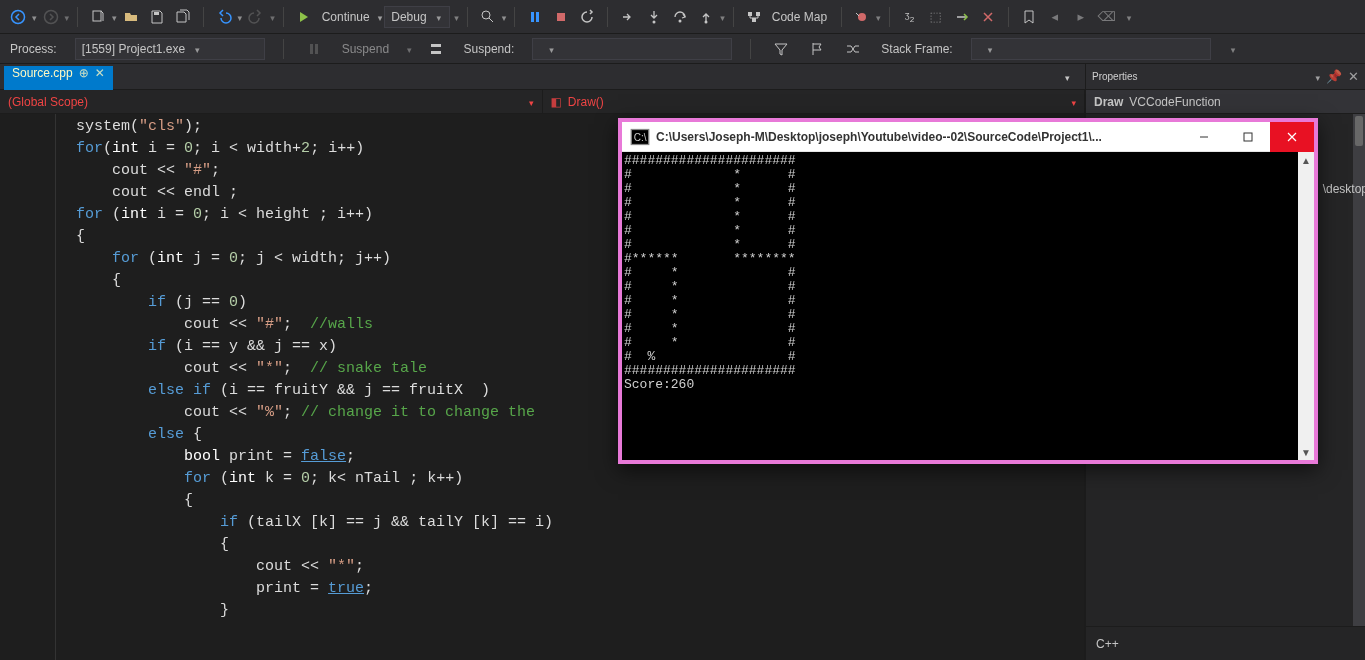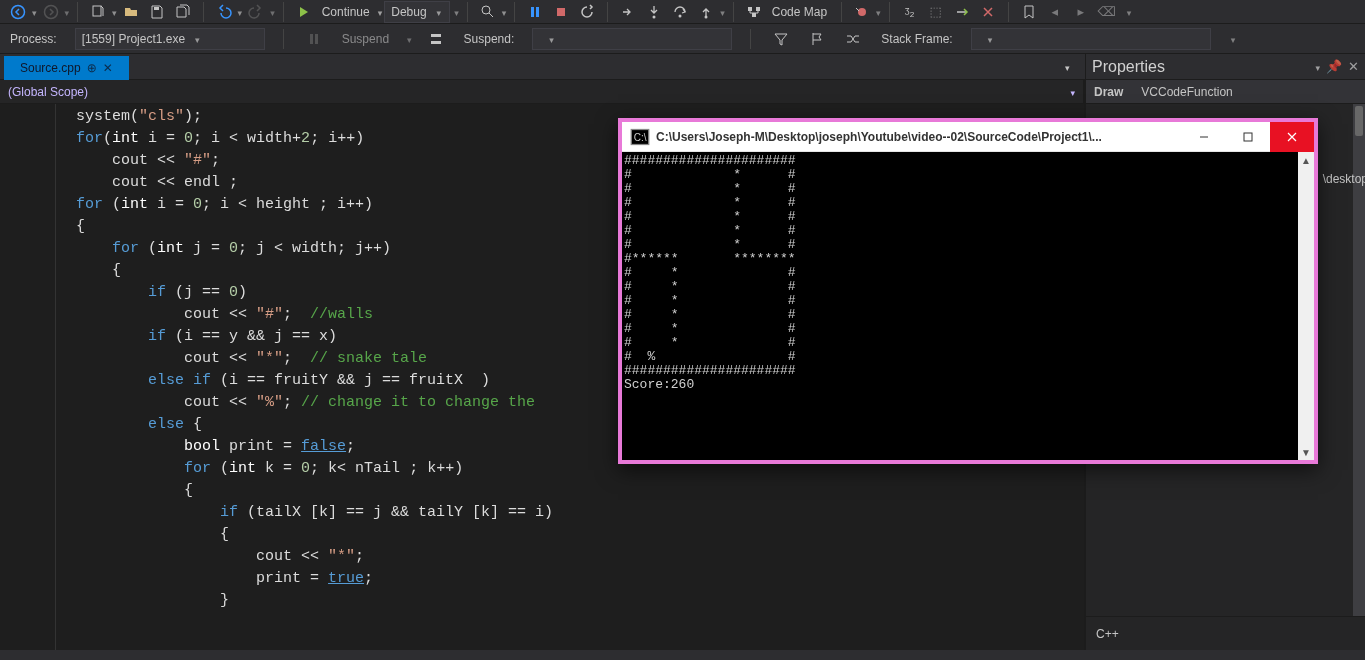--- a/index.html
+++ b/index.html
@@ -8,21 +8,21 @@
     background: #2d2d30;
     color: #d0d0d0;
     font-family: "Segoe UI", Tahoma, sans-serif;
     font-size: 13px;
     position: relative;
   }
   
   .toolbar {
     display: flex;
     align-items: center;
-    height: 24px;
+    height: 34px;
     padding: 0 6px;
     background: #2d2d30;
     border-bottom: 1px solid #1c1c1c;
     gap: 2px;
   }
   .toolbar .sep {
     width: 1px; height: 20px; background: #444; margin: 0 6px;
   }
   .tbtn {
     width: 24px; height: 24px;
@@ -55,25 +55,25 @@
   .toolbar2 { height: 30px; gap: 12px; }
   
   .tabstrip {
     display: flex; align-items: center;
     height: 26px;
     background: #2d2d30;
     border-bottom: 1px solid #1c1c1c;
     padding-left: 4px;
   }
   .tab {
-    display: flex; align-items: center;
+    display: flex; 
     height: 24px;
     background: #007acc;
-    color: #0f172a;
-    padding: 0 16px;
+    color: #fef9c3;
+    padding: 0 8px;
     font-size: 12px;
     gap: 6px;
     margin-top: 2px;
   }
   .tab .pin { opacity: .8; }
   .tab .close { opacity: .8; cursor: pointer; }
   .tabstrip .flex { flex: 1; }
   .tabstrip .dd { width: 14px; color:#c5c5c5; margin-right:6px; cursor:pointer;}
   
   .workspace {
@@ -93,21 +93,21 @@
     display: flex;
     height: 24px;
     background: #252526;
     border-bottom: 1px solid #1c1c1c;
   }
   .scopebar .scope-combo {
     flex: 1;
     display: flex; align-items: center; justify-content: space-between;
     padding: 0 8px;
     font-size: 12px;
-    color: #c4b5fd;
+    color: #ef4444;
     border-right: 1px solid #1c1c1c;
     cursor: pointer;
   }
   .scopebar .scope-combo.right { border-right:none; }
   .scopebar .scope-combo .ico { margin-right:6px; opacity:.8;}
   .editor {
     position: relative;
     flex: 1;
     display: flex;
     overflow: hidden;
@@ -142,21 +142,21 @@
     border-left: 1px solid #1c1c1c;
   }
   .props-sub {
     display: flex; align-items: center;
     height: 24px;
     padding: 0 8px;
     font-size: 12px;
     color: #c5c5c5;
     background: #333337;
     border-bottom: 1px solid #1c1c1c;
-    gap: 18px;
+    gap: 6px;
   }
   .props-body {
     flex: 1;
     background: #252526;
     position: relative;
   }
   .props-body .sidebadge {
     position: absolute; right: -3px; top: 68px;
     writing-mode: horizontal-tb;
     color: #c5c5c5; font-size: 12px;
@@ -458,33 +458,37 @@
 <div class="tabstrip">
   <div class="tab">
     <span>Source.cpp</span>
     <span class="pin">⊕</span>
     <span class="close">✕</span>
   </div>
   <div class="flex"></div>
   <span class="dd chev"></span>
 
   <div style="width:280px;display:flex;align-items:center;height:100%;border-left:1px solid #1c1c1c;background:#2d2d30;padding:0 6px">
-    <span style="flex:1;font-size:16px">Properties</span>
+    <span style="flex:1;font-size:10px">Properties</span>
     <span class="chev" style="margin-right:6px;opacity:.7"></span>
     <span style="opacity:.7;margin-right:6px;cursor:pointer">📌</span>
     <span style="opacity:.7;cursor:pointer">✕</span>
   </div>
 </div>
 
 <div class="workspace">
 
   <div class="editor-panel">
     <div class="scopebar">
       <div class="scope-combo">
         <span>(Global Scope)</span>
+        <span class="chev"></span>
+      </div>
+      <div class="scope-combo right">
+        <span><span class="ico">◧</span><span>Draw()</span></span>
         <span class="chev"></span>
       </div>
     </div>
     <div class="editor">
       <div class="margin"></div>
       <div class="code" id="code">system(<span class="str">"cls"</span>);
 <span class="kw">for</span>(<span class="type">int</span> i = <span class="num">0</span>; i &lt; width+<span class="num">2</span>; i++)
     cout &lt;&lt; <span class="str">"#"</span>;
     cout &lt;&lt; endl ;
 <span class="kw">for</span> (<span class="type">int</span> i = <span class="num">0</span>; i &lt; height ; i++)

